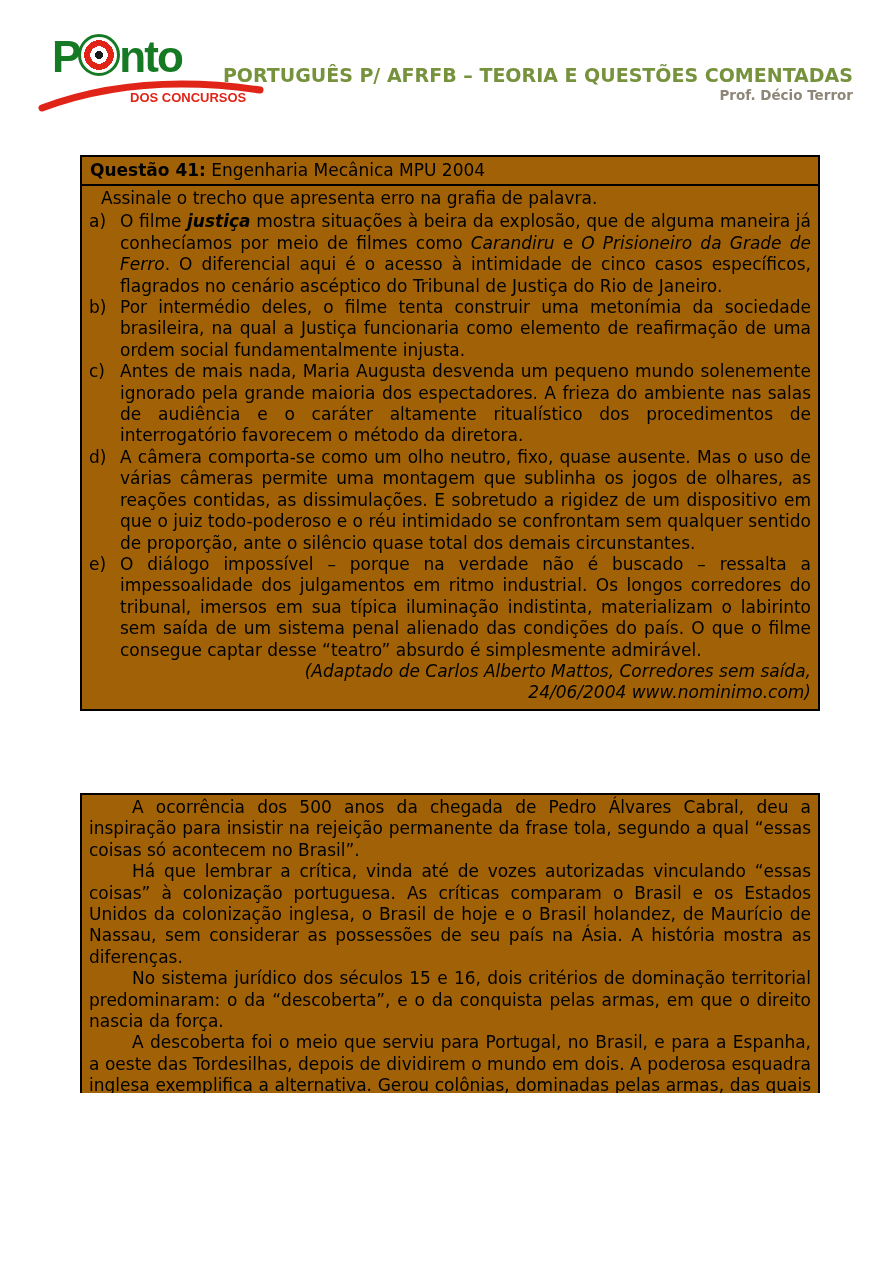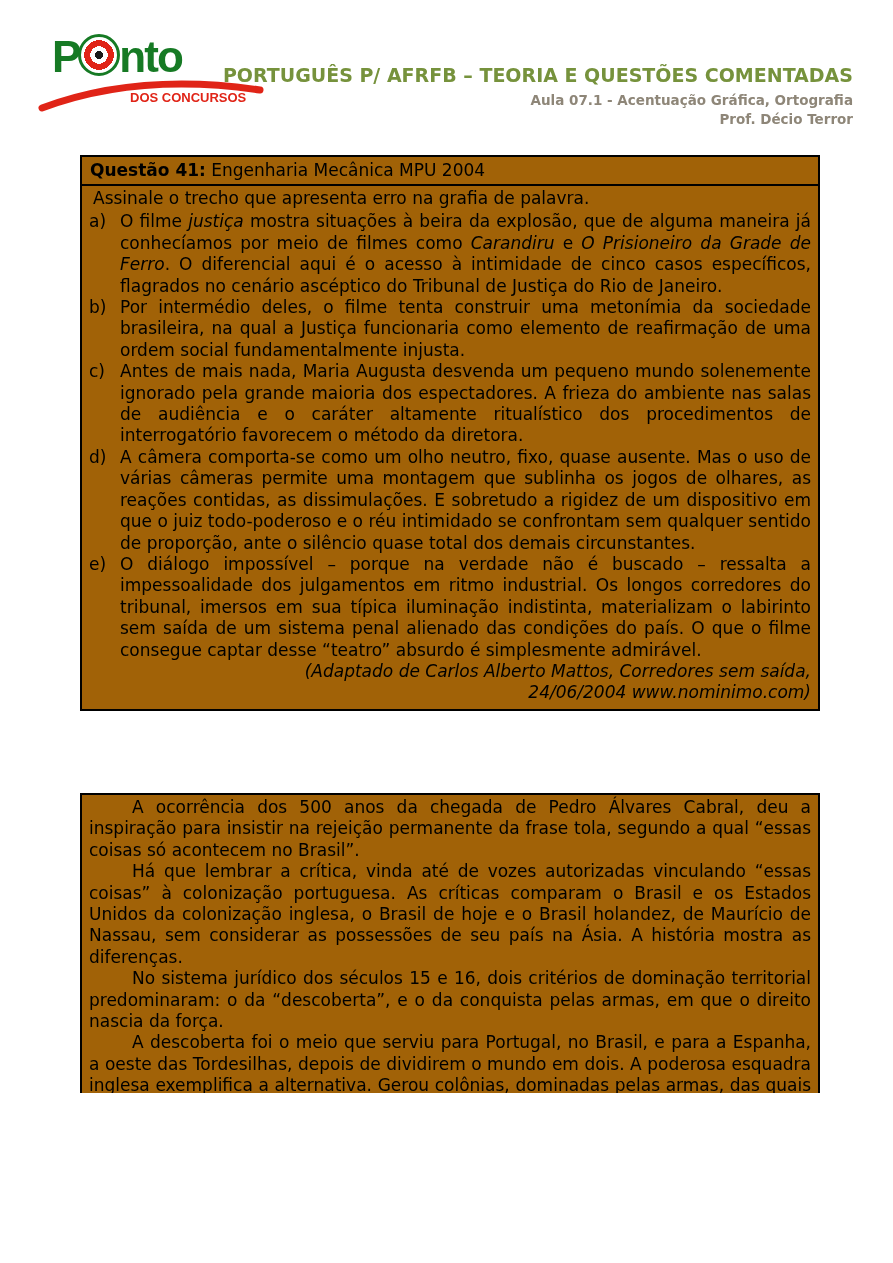--- a/index.html
+++ b/index.html
@@ -22,27 +22,27 @@
   .header-sub{font-weight:bold;font-size:13.5px;color:#8e8678;line-height:19px;margin-top:5px;}
   .header-sub2{font-weight:bold;font-size:13.5px;color:#8e8678;line-height:19px;}
 
   
   .qbox{position:absolute;left:80px;width:740px;border:2px solid #000;box-sizing:border-box;background:#a16207;}
   .qbox-41{top:155px;}
   .qbox-42{top:793px;}
   .qbox-header{border-bottom:2px solid #000;padding:2px 8px 3px 8px;font-size:17px;line-height:22px;}
   .q-label{font-weight:bold;}
   .qbox-body{padding:2px 7px 5px 7px;font-size:17px;line-height:21.4px;}
-  .stem{margin:0 0 2px 4px;}
+  .stem{margin:0 0 2px 12px;}
   .option{display:flex;margin:0;}
   .option-letter{flex:none;width:31px;}
   .option-text{flex:1;text-align:justify;}
   .seg-n{}
   .seg-i{font-style:italic;}
-  .seg-bi{font-weight:normal;font-style:italic;margin-top:32px;}
+  .seg-bi{font-weight:bold;font-style:italic;margin-top:32px;}
   .citation{text-align:right;font-style:italic;margin:0;}
   .para{margin:0;text-indent:43px;text-align:justify;}
 
   
   .footer{position:absolute;left:84px;right:52px;top:1168px;display:flex;align-items:baseline;}
   .footer-author{flex:1;font-family:"Liberation Serif","DejaVu Serif",serif;font-style:italic;
                  font-size:16px;color:#5a5a5a;}
   .footer-site{flex:1;text-align:center;font-weight:bold;font-size:17px;color:#7f7f7f;letter-spacing:0.3px;}
   .footer-page{flex:1;text-align:right;font-family:"Liberation Serif","DejaVu Serif",serif;
                font-size:17px;color:#8b5cf6;}
@@ -55,21 +55,20 @@
   <div class="logo">
     <div class="logo-word"><span>P</span><span class="bullseye"></span><span>nto</span></div>
     <svg class="swoosh" width="230" height="42" viewBox="0 0 230 42">
       <path d="M4 38 Q 100 2 222 20" fill="none" stroke="#e02417" stroke-width="7" stroke-linecap="round"></path>
     </svg>
     <div class="logo-tagline">DOS CONCURSOS</div>
   </div>
 
   <div class="header-text">
     <div class="header-title">PORTUGUÊS P/ AFRFB – TEORIA E QUESTÕES COMENTADAS</div>
-    <div class="header-sub">Aula 07.1 - Acentuação Gráfica, Ortografia</div>
     <div class="header-sub2">Prof. Décio Terror</div>
   </div>
 
   <div class="qbox qbox-41">
     <div class="qbox-header"><span class="q-label">Questão 41:</span><span> Engenharia Mecânica MPU 2004</span></div>
     <div class="qbox-body">
       <p class="stem">Assinale o trecho que apresenta erro na grafia de palavra.</p>
 
       <div class="option">
         <span class="option-letter">a)</span>

